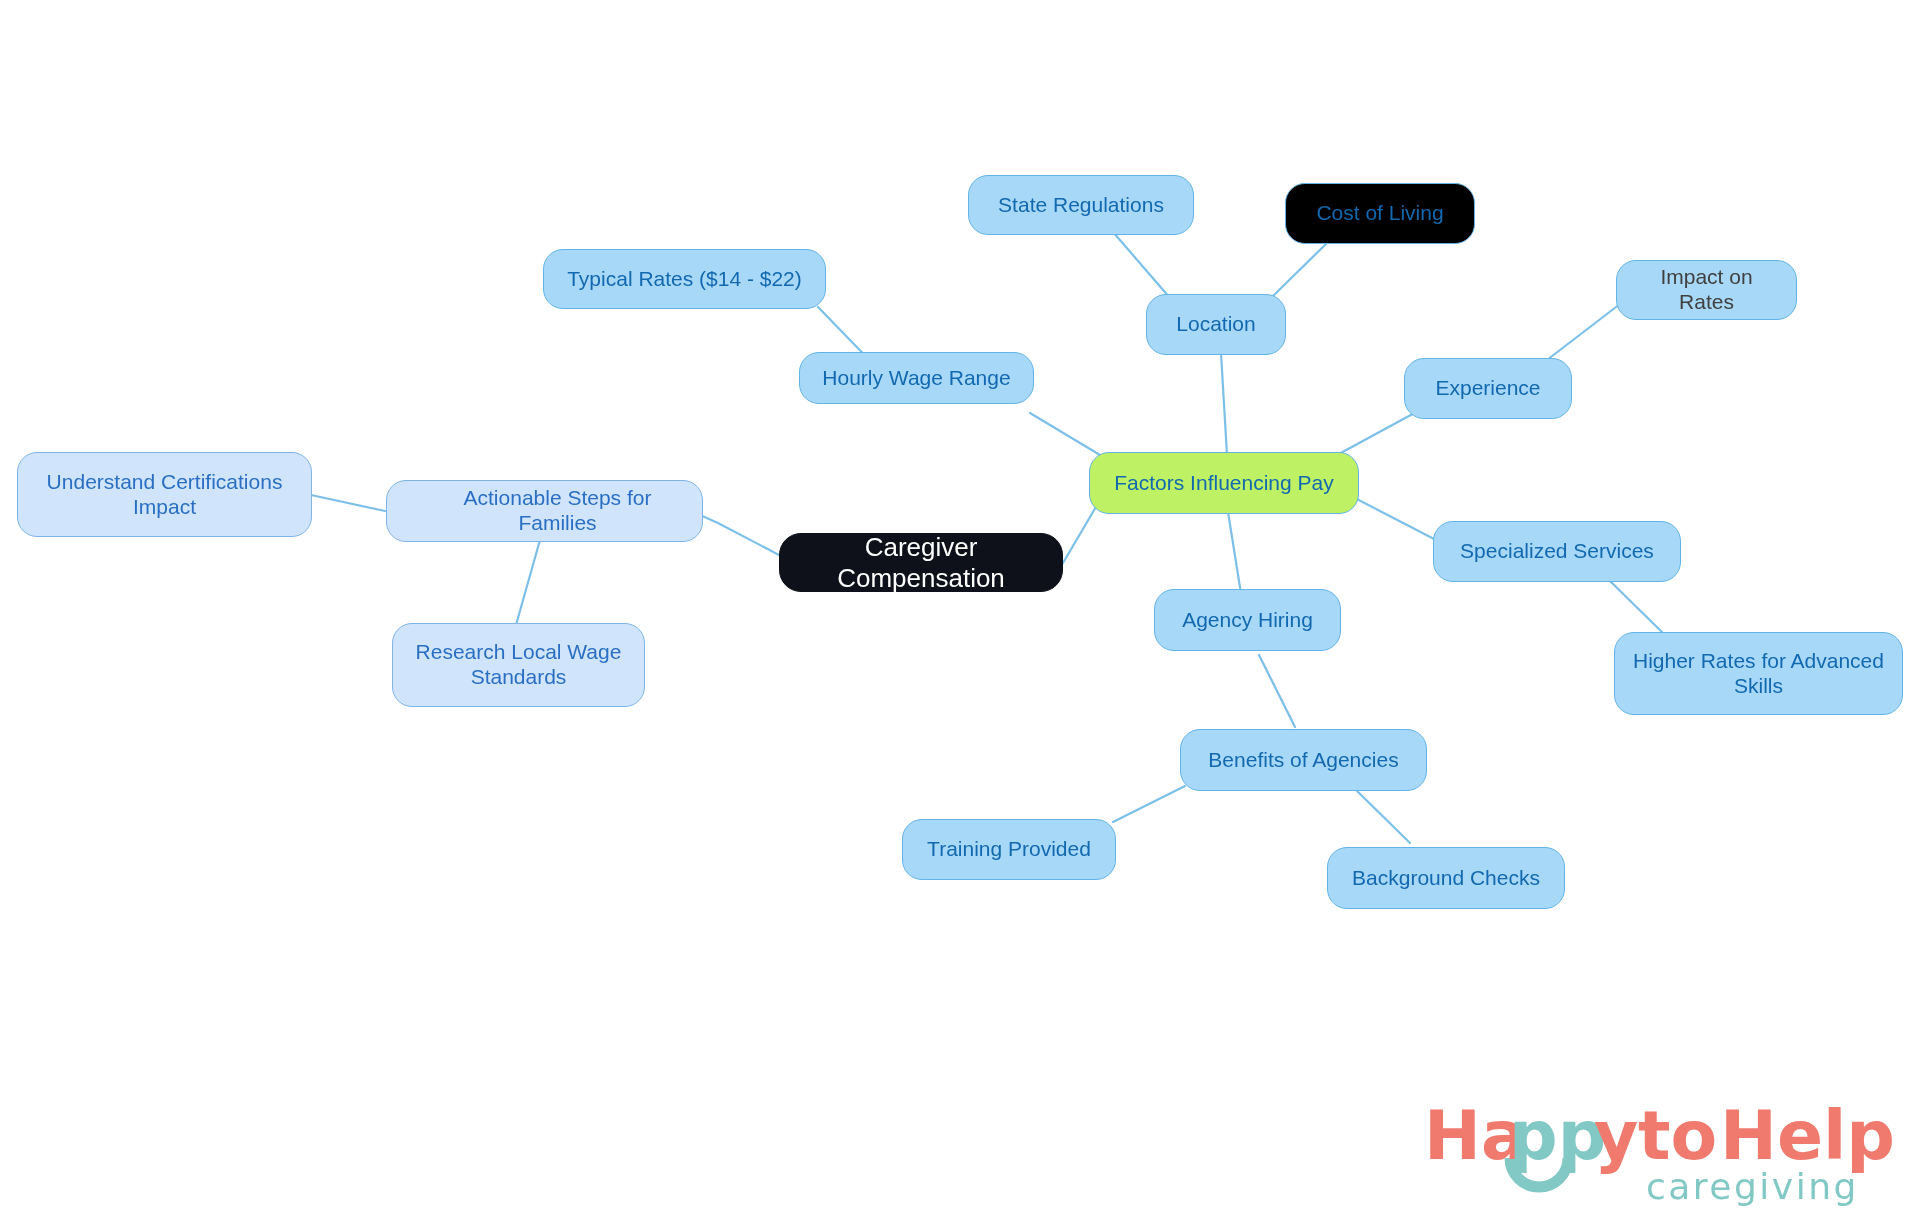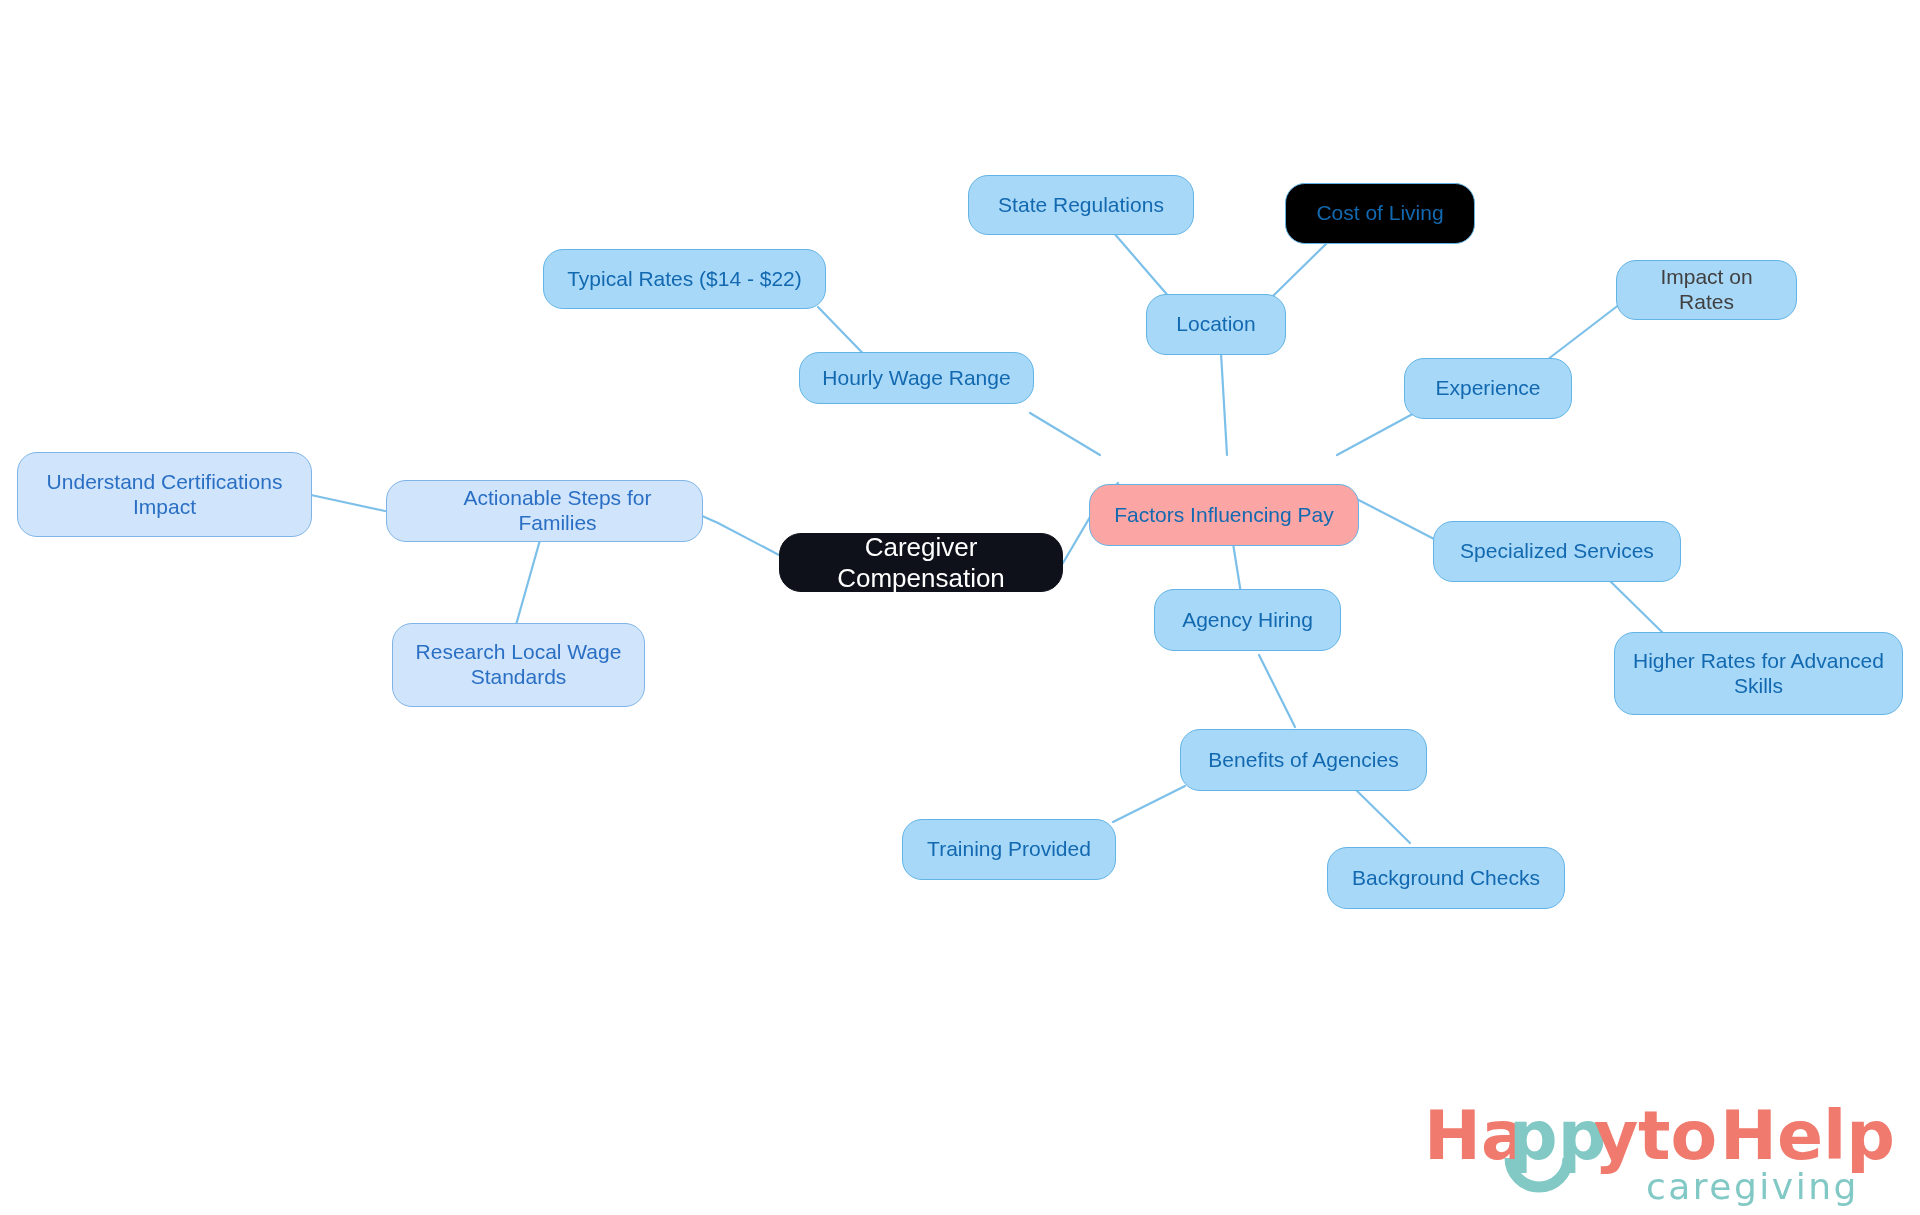--- a/index.html
+++ b/index.html
@@ -125,21 +125,21 @@
       <path d="M 385 511 L 311 495"></path>
 
       <path d="M 540 540 L 516 625"></path>
     </g>
   </svg>
 
   <div class="node root" style="left: 779px; top: 533px; width: 284px; height: 59px; background: rgb(14, 17, 26); border-color: rgb(14, 17, 26); color: rgb(255, 255, 255);">
     <span class="label">Caregiver Compensation</span>
   </div>
 
-  <div class="node blue" style="left: 1089px; top: 452px; width: 270px; height: 62px; background: #fca5a5; border-color: rgb(98, 180, 230); color: rgb(18, 105, 176); margin-top: 32px;">
+  <div class="node blue" style="left: 1089px; top: 452px; width: 270px; height: 62px; background: #bef264; border-color: rgb(98, 180, 230); color: rgb(18, 105, 176);">
     <span class="label">Factors Influencing Pay</span>
   </div>
 
   <div class="node blue" style="left: 799px; top: 352px; width: 235px; height: 52px; background: rgb(168, 216, 248); border-color: rgb(98, 180, 230); color: rgb(18, 105, 176);">
     <span class="label">Hourly Wage Range</span>
   </div>
 
   <div class="node blue" style="left: 543px; top: 249px; width: 283px; height: 60px; background: rgb(168, 216, 248); border-color: rgb(98, 180, 230); color: rgb(18, 105, 176);">
     <span class="label">Typical Rates ($14 - $22)</span>
   </div>

